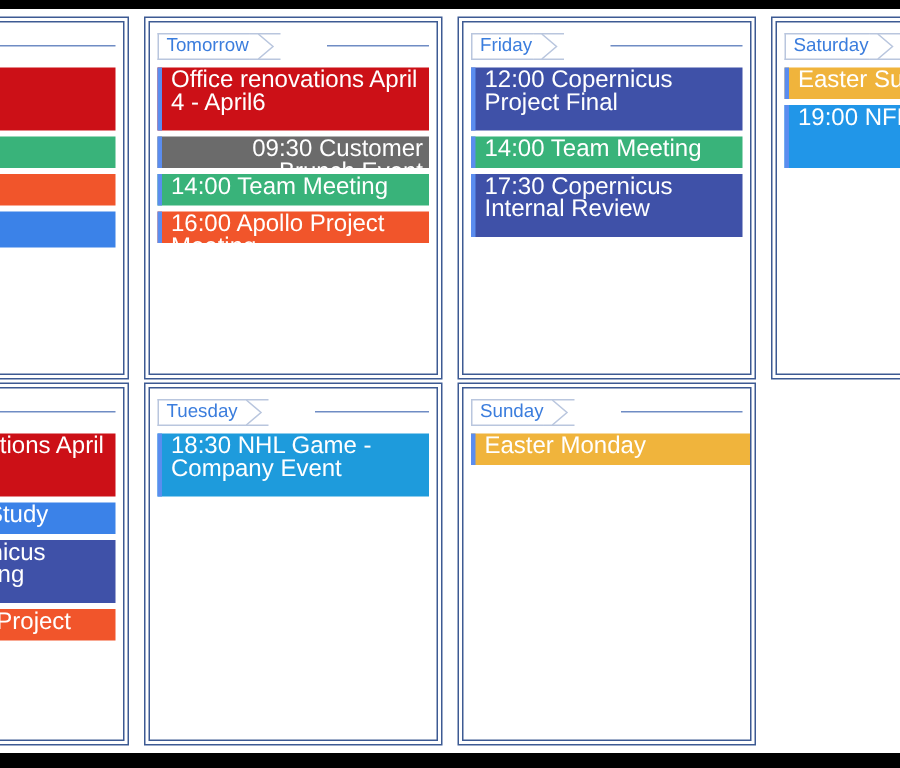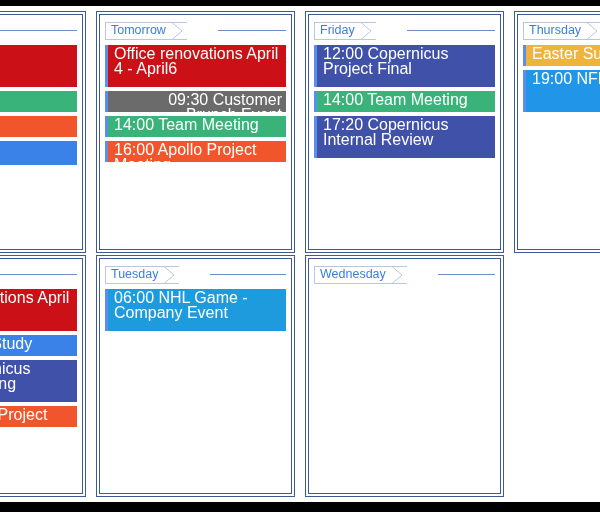--- a/index.html
+++ b/index.html
@@ -203,29 +203,29 @@
                   <svg width="17" height="18" viewBox="0 0 17 18">
                     <path d="M0.5,0.5 L6,0.5 L16,9 L6,17.5 L0.5,17.5" fill="#ffffff" stroke="#b9c6de" stroke-width="1"></path>
                   </svg>
                 </div>
               </div>
               <div class="day-rule"></div>
             </div>
             <div class="events">
               <div class="event" style="background: rgb(63, 81, 168); border-left-color: rgb(91, 141, 239); height: 42px;">12:00 Copernicus Project Final</div>
               <div class="event" style="background: rgb(57, 179, 122); border-left-color: rgb(91, 141, 239); height: 21px;">14:00 Team Meeting</div>
-              <div class="event" style="background: rgb(63, 81, 168); border-left-color: rgb(91, 141, 239); height: 42px;">17:20 Copernicus Internal Review</div>
+              <div class="event" style="background: rgb(63, 81, 168); border-left-color: rgb(91, 141, 239); height: 42px;">17:30 Copernicus Internal Review</div>
             </div>
           </div>
         </div>
         <div class="day-panel overflow-col">
           <div class="panel-inner">
             <div class="day-header">
               <div class="day-tab">
-                <span class="day-tab-label">Thursday</span>
+                <span class="day-tab-label">Saturday</span>
                 <div class="day-chevron">
                   <svg width="17" height="18" viewBox="0 0 17 18">
                     <path d="M0.5,0.5 L6,0.5 L16,9 L6,17.5 L0.5,17.5" fill="#ffffff" stroke="#b9c6de" stroke-width="1"></path>
                   </svg>
                 </div>
               </div>
               <div class="day-rule"></div>
             </div>
             <div class="events">
               <div class="event" style="background: rgb(240, 180, 60); border-left-color: rgb(91, 141, 239); height: 21px; margin-right: -120px;">Easter Sunday</div>
@@ -253,36 +253,39 @@
                 <span class="day-tab-label">Tuesday</span>
                 <div class="day-chevron">
                   <svg width="17" height="18" viewBox="0 0 17 18">
                     <path d="M0.5,0.5 L6,0.5 L16,9 L6,17.5 L0.5,17.5" fill="#ffffff" stroke="#b9c6de" stroke-width="1"></path>
                   </svg>
                 </div>
               </div>
               <div class="day-rule"></div>
             </div>
             <div class="events">
-              <div class="event" style="background: rgb(30, 155, 220); border-left-color: rgb(91, 141, 239); height: 42px;">06:00 NHL Game - Company Event</div>
+              <div class="event" style="background: rgb(30, 155, 220); border-left-color: rgb(91, 141, 239); height: 42px;">18:30 NHL Game - Company Event</div>
             </div>
           </div>
         </div>
         <div class="day-panel overflow-col">
           <div class="panel-inner">
             <div class="day-header">
               <div class="day-tab">
-                <span class="day-tab-label">Wednesday</span>
-                <div class="day-chevron">
-                  <svg width="17" height="18" viewBox="0 0 17 18">
-                    <path d="M0.5,0.5 L6,0.5 L16,9 L6,17.5 L0.5,17.5" fill="#ffffff" stroke="#b9c6de" stroke-width="1"></path>
-                  </svg>
-                </div>
-              </div>
-              <div class="day-rule"></div>
+                <span class="day-tab-label">Sunday</span>
+                <div class="day-chevron">
+                  <svg width="17" height="18" viewBox="0 0 17 18">
+                    <path d="M0.5,0.5 L6,0.5 L16,9 L6,17.5 L0.5,17.5" fill="#ffffff" stroke="#b9c6de" stroke-width="1"></path>
+                  </svg>
+                </div>
+              </div>
+              <div class="day-rule"></div>
+            </div>
+            <div class="events">
+              <div class="event" style="background: rgb(240, 180, 60); border-left-color: rgb(91, 141, 239); height: 21px; margin-right: -120px;">Easter Monday</div>
             </div>
           </div>
         </div>
         <div class="day-panel empty-slot"></div>
       </div>
   </div>
 
   <div class="bottom-bar"></div>
 
 </div>

